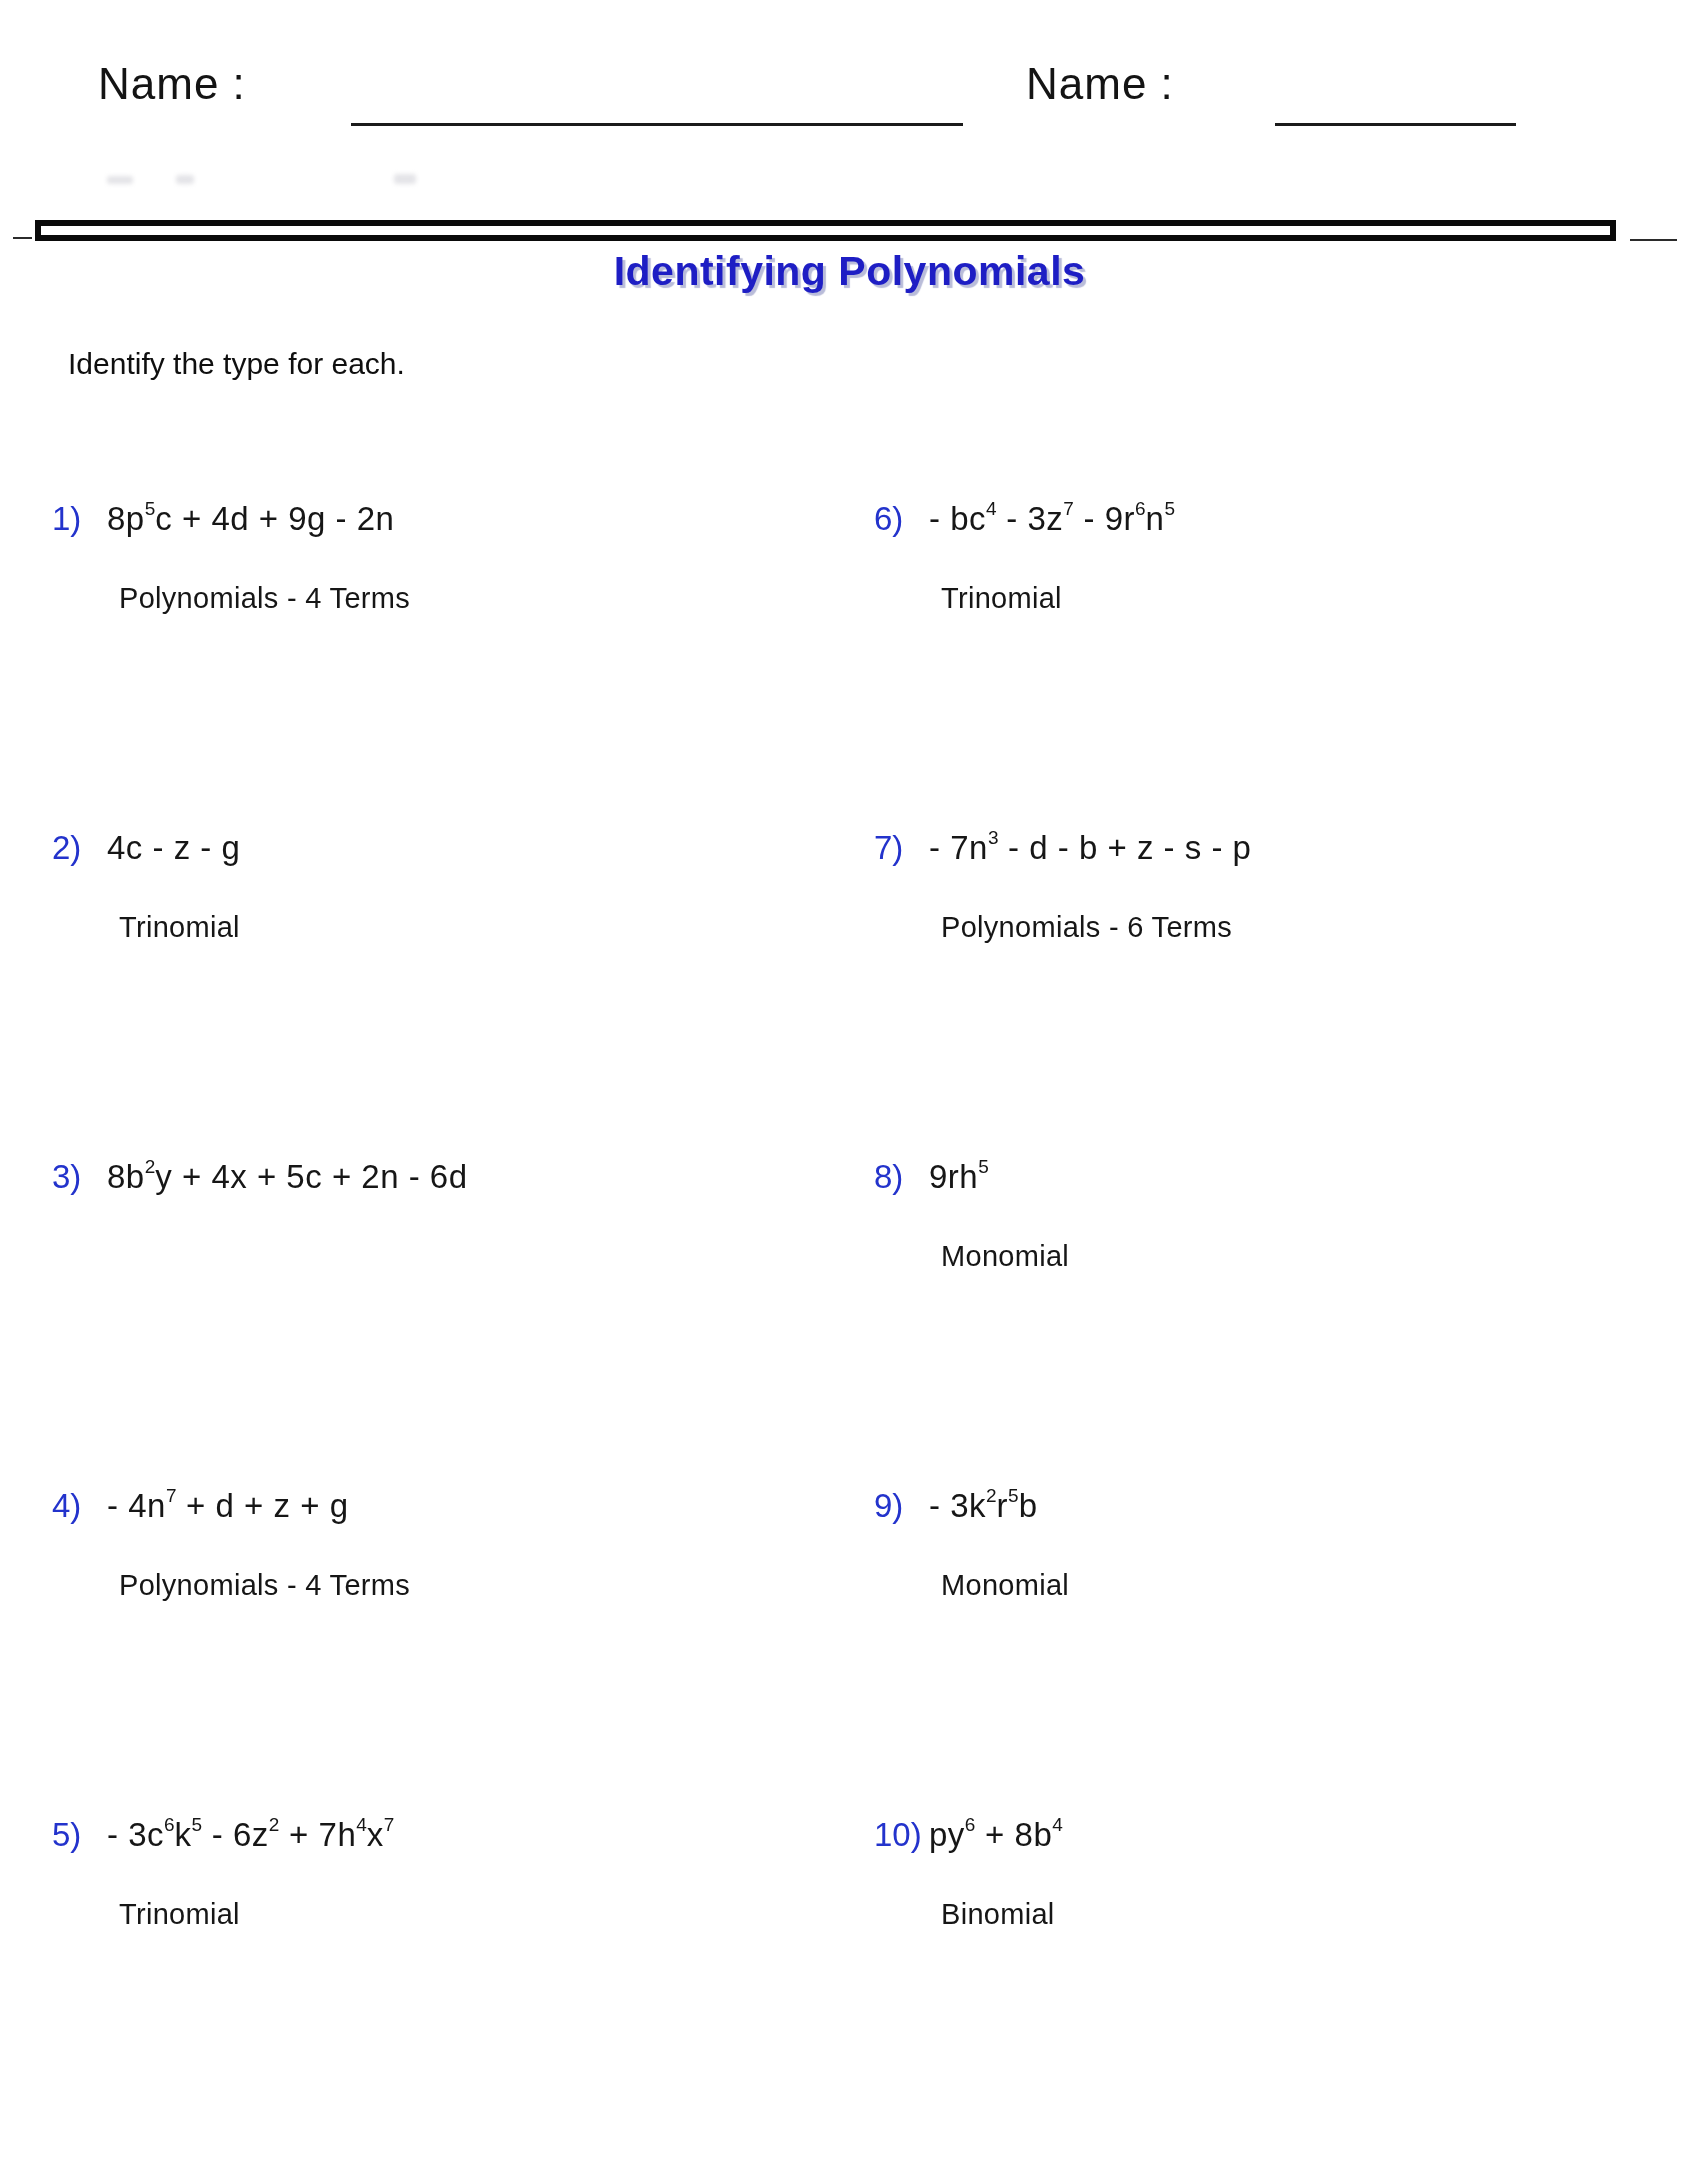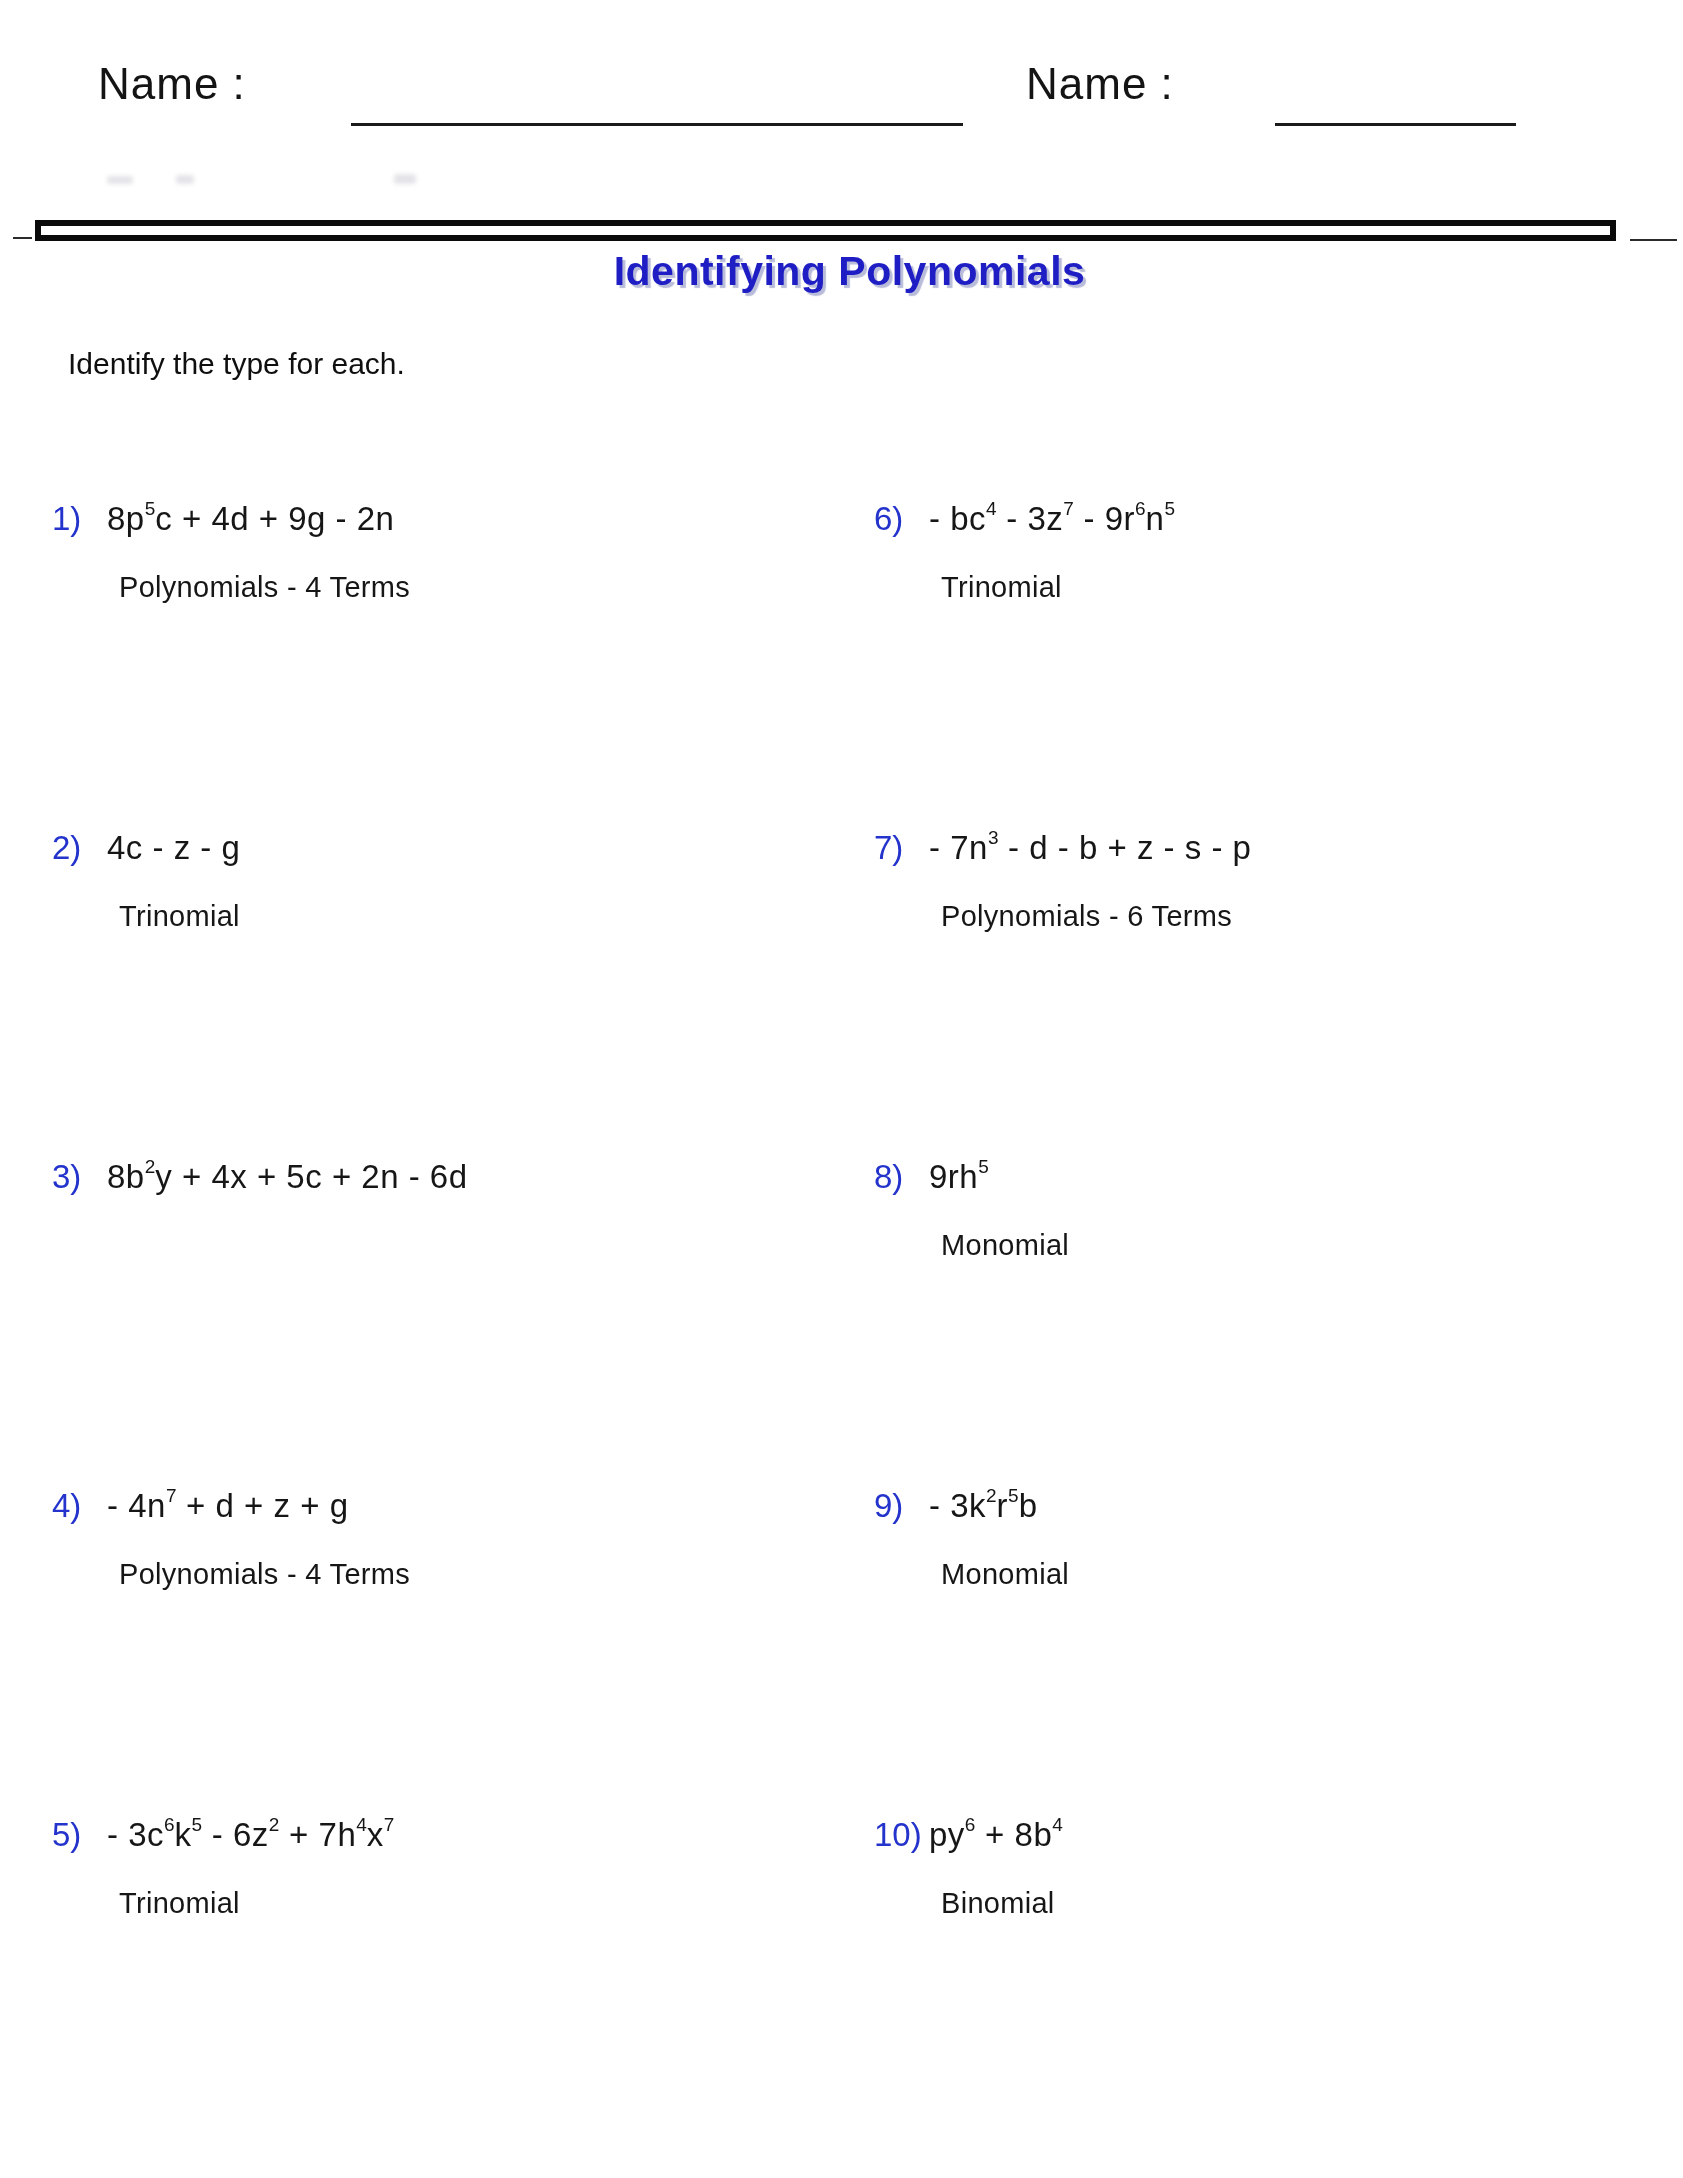--- a/index.html
+++ b/index.html
@@ -53,21 +53,21 @@
     display: grid;
     grid-template-columns: 822px 822px;
     grid-template-rows: repeat(5, 329px);
     grid-auto-flow: column;
   }
   .problem { padding-left: 12px; padding-top: 33px; }
   .prob-row { display: flex; align-items: flex-start; line-height: 1.15; }
   .prob-num  { flex: 0 0 55px; font-size: 33px; color: var(--num-color, #2333cc); }
   .prob-expr { font-size: 33px; color: #161616; letter-spacing: 0.5px; white-space: nowrap; }
   .prob-expr sup { font-size: 19px; line-height: 0; vertical-align: 15px; letter-spacing: 0; }
-  .prob-ans  { margin-left: 67px; margin-top: 33px; font-size: 29px; color: #161616; letter-spacing: 0.3px; }
+  .prob-ans  { margin-left: 67px; margin-top: 44px; font-size: 29px; color: #161616; letter-spacing: 0.3px; }
 </style>
 </head>
 <body style="--title-color: #1e1ec4; --num-color: #2333cc;">
 
 <span class="hdr-label" id="name-label">Name :</span>
 <div class="write-line" id="name-line"></div>
 <span class="hdr-label" id="date-label">Name :</span>
 <div class="write-line" id="date-line"></div>
 
 <div class="artifact">

